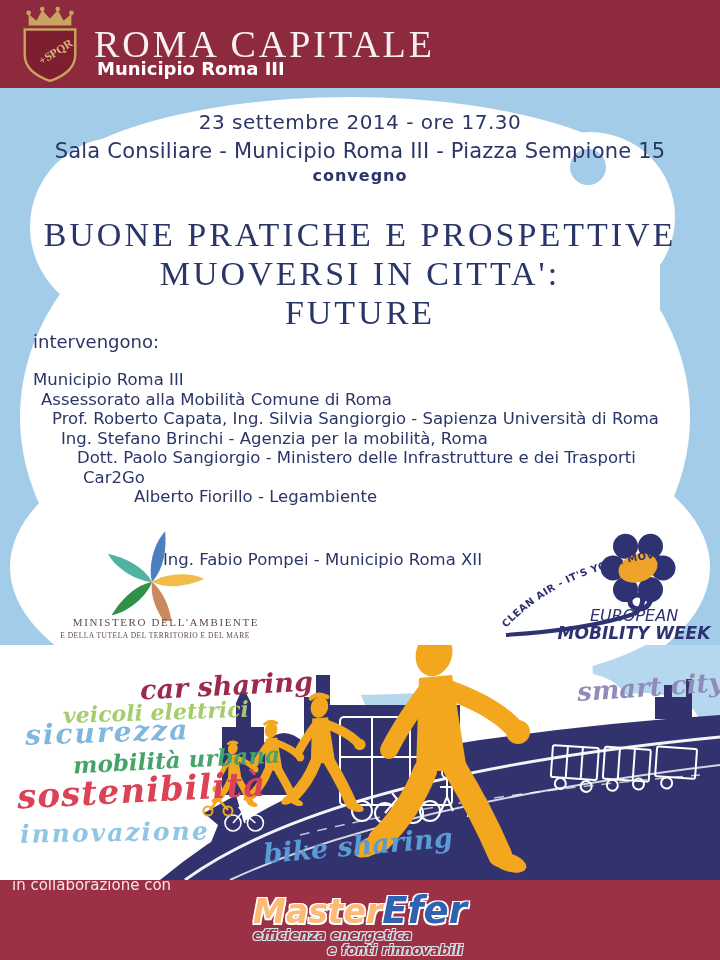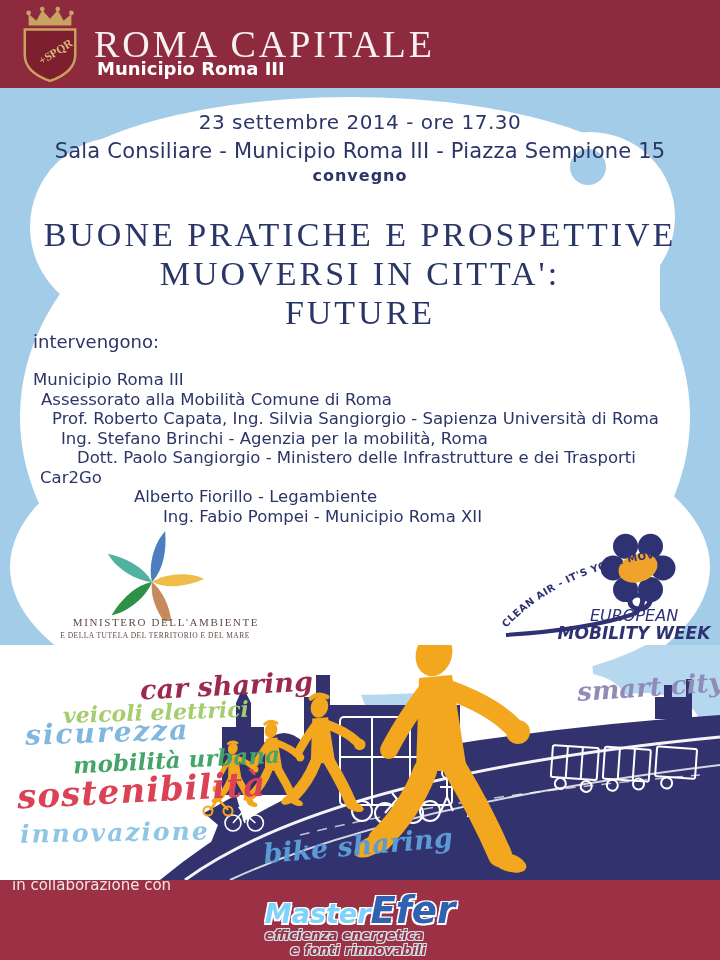--- a/index.html
+++ b/index.html
@@ -19,21 +19,21 @@
   .venue-line{position:absolute;top:139px;width:720px;font-size:21px;letter-spacing:.2px;}
   .kind-line{position:absolute;top:166px;width:720px;font-size:16px;font-weight:bold;letter-spacing:1px;}
   
   .main-title{position:absolute;top:215px;width:720px;text-align:center;color:#2b3668;z-index:6;
               font-family:"Liberation Serif","DejaVu Serif",serif;font-size:34px;letter-spacing:3px;line-height:39px;}
   
   .intro-label{position:absolute;top:331px;left:33px;font-size:18px;color:#2c3568;z-index:6;}
   .speakers{position:absolute;top:370px;left:0;width:720px;z-index:6;color:#2c3568;font-size:16.5px;line-height:19.5px;}
   .speakers div{white-space:nowrap;}
   .ind0{margin-left:33px;} .ind1{margin-left:41px;} .ind2{margin-left:52px;} .ind3{margin-left:61px;}
-  .ind4{margin-left:77px;} .ind5{margin-left:40px;} .ind6{margin-left:134px;} .ind7{margin-left:163px;}
+  .ind4{margin-left:77px;} .ind5{margin-left:83px;} .ind6{margin-left:134px;} .ind7{margin-left:163px;margin-top:43px;}
   
   .ministry-logo{position:absolute;left:92px;top:526px;z-index:6;}
   .ministry-caption1{position:absolute;left:66px;top:616px;width:200px;text-align:center;z-index:6;
                      font-size:11px;letter-spacing:1.6px;color:#5f4c45;font-family:"Liberation Serif",serif;}
   .ministry-caption2{position:absolute;left:55px;top:631px;width:200px;text-align:center;z-index:6;
                      font-size:7.5px;letter-spacing:.5px;color:#5f4c45;font-family:"Liberation Serif",serif;}
   .emw-logo{position:absolute;left:498px;top:522px;z-index:6;}
   
   .illus{position:absolute;top:645px;left:0;z-index:7;}
   .kw{position:absolute;z-index:8;font-family:"DejaVu Serif","Liberation Serif",serif;
@@ -43,28 +43,28 @@
   .kw2{left:25px;top:716px;font-size:28px;transform:rotate(-2deg);letter-spacing:2px;}
   .kw3{left:73px;top:746px;font-size:23px;transform:rotate(-3deg);}
   .kw4{left:17px;top:770px;font-size:34px;transform:rotate(-3deg);letter-spacing:1px;}
   .kw5{left:20px;top:818px;font-size:25px;transform:rotate(-1deg);letter-spacing:2px;}
   .kw6{left:263px;top:830px;font-size:27px;transform:rotate(-5deg);}
   .kw7{left:577px;top:672px;font-size:26px;transform:rotate(-4deg);}
   
   .footer-bar{position:absolute;left:0;top:865px;width:720px;height:95px;background:#9c3146;z-index:6;}
   .collab-label{position:absolute;left:12px;top:11px;color:#f2e6e9;font-size:15px;}
   .master-logo{position:absolute;left:50%;top:24px;transform:translateX(-50%);text-align:center;z-index:8;white-space:nowrap;}
-  .master-word{font-family:"DejaVu Sans",sans-serif;font-style:italic;font-weight:bold;font-size:27px;color:#7dd3fc;
+  .master-word{font-family:"DejaVu Sans",sans-serif;font-style:italic;font-weight:bold;font-size:33px;color:#fdba74;
       text-shadow:-1.5px -1.5px 0 #fff,1.5px -1.5px 0 #fff,-1.5px 1.5px 0 #fff,1.5px 1.5px 0 #fff;}
   .efer-word{font-family:"DejaVu Sans",sans-serif;font-style:italic;font-weight:bold;font-size:37px;color:#2f62b0;
       text-shadow:-1.5px -1.5px 0 #fff,1.5px -1.5px 0 #fff,-1.5px 1.5px 0 #fff,1.5px 1.5px 0 #fff;}
   .master-tag{font-size:13.5px;font-weight:bold;font-style:italic;color:#9c3146;line-height:15px;
       text-shadow:-1px -1px 0 #cfe6ea,1px -1px 0 #cfe6ea,-1px 1px 0 #cfe6ea,1px 1px 0 #cfe6ea;}
   .tagline1{text-align:left;margin-top:-4px;}
-  .tagline2{text-align:center;margin-right:4px;}
+  .tagline2{text-align:right;margin-right:4px;}
 </style>
 </head>
 <body>
 
 <div id="poster">
 
   <svg class="sky-layer" width="720" height="575" viewBox="0 0 720 575">
     <ellipse cx="350" cy="115" rx="310" ry="105" fill="#ffffff"></ellipse>
     <circle cx="120" cy="140" r="90" fill="#ffffff"></circle>
     <circle cx="590" cy="130" r="85" fill="#ffffff"></circle>

